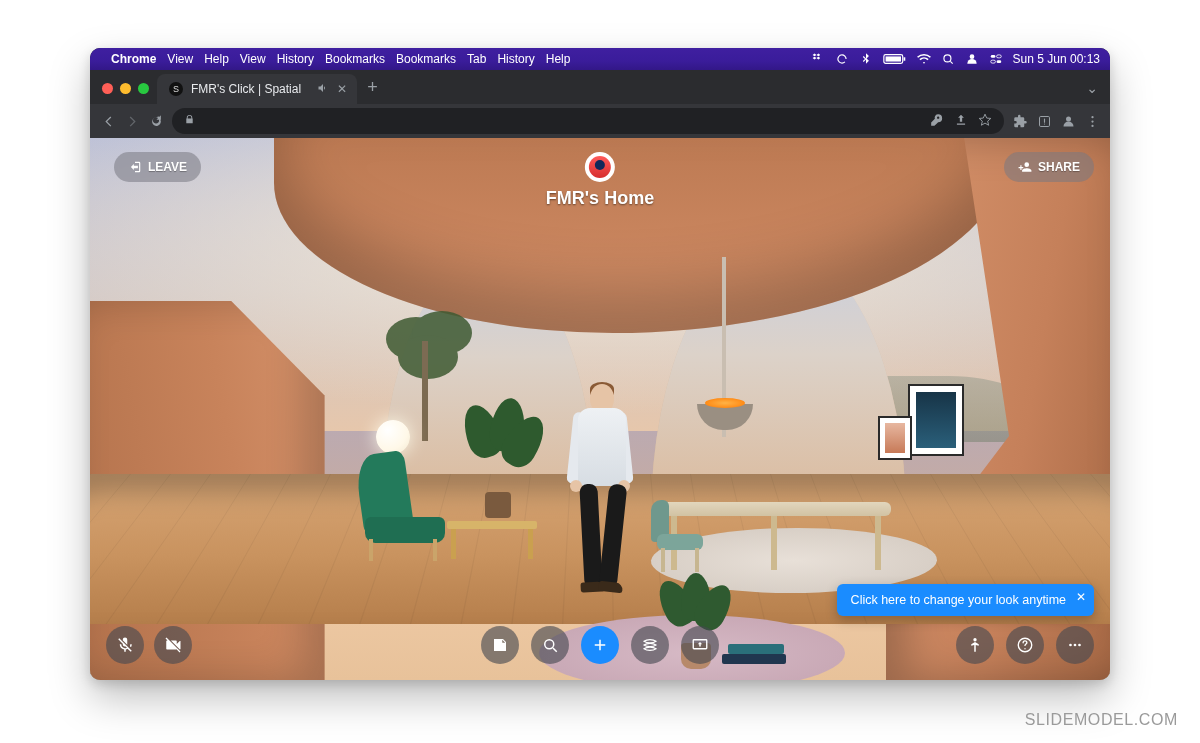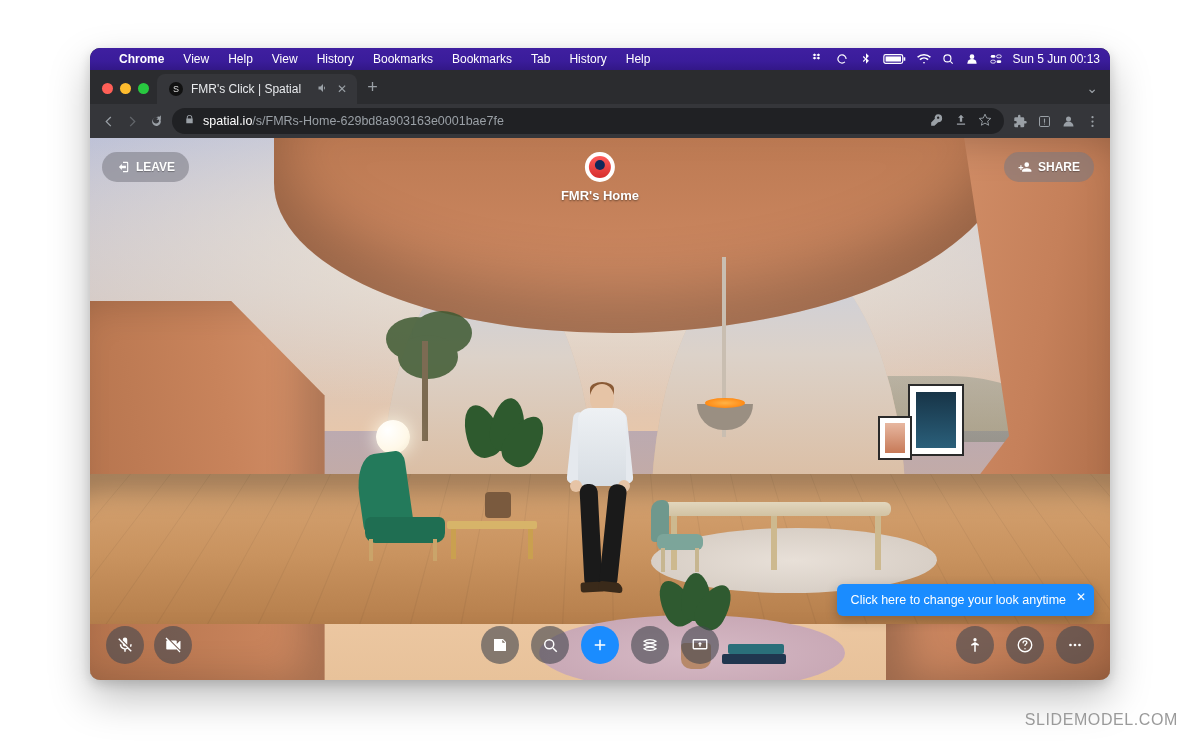--- a/index.html
+++ b/index.html
@@ -27,21 +27,21 @@
   
   .menubar {
     height: 22px;
     background: linear-gradient(#3f1fa0,#3a1c9a 60%,#321787);
     display:flex; align-items:center;
     padding:0 10px;
     color:#fff;
     font-size:12px;
     gap:14px;
   }
-  .menubar .left { display:flex; gap:19px; align-items:center; }
+  .menubar .left { display:flex; gap:11px; align-items:center; }
   .menubar .right { margin-left:auto; display:flex; gap:10px; align-items:center; font-size:12px;}
   .menubar .apple { font-size:13px; }
   .menubar .app { font-weight:700; }
   .menubar .status-ic { width:14px; height:14px; display:inline-flex; align-items:center; justify-content:center;}
   .menubar svg { width:14px; height:14px; fill:#fff; }
 
   
   .tabstrip {
     height:34px;
     background:#2b2c2f;
@@ -240,26 +240,26 @@
   .pill-btn {
     position:absolute;
     display:flex;align-items:center;gap:6px;
     background:rgba(120,120,130,.55);
     backdrop-filter:blur(2px);
     color:#fff;font-size:12px;font-weight:600;
     padding:8px 14px;border-radius:20px;
     cursor:pointer;
     text-shadow:0 1px 1px rgba(0,0,0,.3);
   }
-  .pill-btn.leave{ left:12px; top:14px;align-items:flex-end; }
+  .pill-btn.leave{ left:24px; top:14px;align-items:flex-end; }
   .pill-btn.share{ right:16px; top:14px; }
   .pill-btn svg{width:14px;height:14px;fill:#fff;}
 
   .space-label{position:absolute; top:14px; left:50%; transform:translateX(-50%);
-    display:flex;flex-direction:column;align-items:center;gap:6px;color:#fff;font-size:13px;font-weight:600;
+    display:flex;flex-direction:column;align-items:center;gap:6px;color:#fff;font-size:18px;font-weight:600;
     text-shadow:0 1px 2px rgba(0,0,0,.5);}
   .space-label .avatar-ic{width:30px;height:30px;border-radius:50%;background:#fff;display:flex;align-items:center;justify-content:center;}
   .space-label .avatar-ic .dot{width:22px;height:22px;border-radius:50%;background:linear-gradient(#ff5a5a,#d62e2e);position:relative;}
   .space-label .avatar-ic .dot::after{content:"";position:absolute;left:6px;top:4px;width:10px;height:10px;border-radius:50%;background:#10285a;}
 
   .circ-btn{
     width:38px;height:38px;border-radius:50%;
     background:rgba(70,72,80,.62);
     display:flex;align-items:center;justify-content:center;
     cursor:pointer;
@@ -389,23 +389,20 @@
       </div>
     <div class="nav-ic">
         <svg viewBox="0 0 24 24">
           <path d="M12 5a7 7 0 106.3 4H16a5 5 0 11-1.5-2.5L12 9h7V2l-2.2 2.2A7 7 0 0012 5z"></path>
         </svg>
       </div>
     <div class="omni">
       <span class="lock"><svg viewBox="0 0 24 24">
             <path d="M6 10V8a6 6 0 1112 0v2h1v10H5V10h1zm2 0h8V8a4 4 0 10-8 0v2z"></path>
           </svg></span>
-      <span class="url">
-        <span class="host">spatial.io</span><span class="path">/s/FMRs-Home-629bd8a903163e0001bae7fe</span>
-      </span>
       <span class="rside">
         <span><svg viewBox="0 0 24 24">
               <path d="M14 2a6 6 0 00-5.65 8L2 16.35V22h5.65L14 15.65A6 6 0 1014 2zm2 6a2 2 0 11-2-2 2 2 0 012 2z"></path>
             </svg></span>
         <span><svg viewBox="0 0 24 24">
               <path d="M12 3l5 5h-3v7h-4V8H7l5-5zM5 18h14v2H5z"></path>
             </svg></span>
         <span><svg viewBox="0 0 24 24">
               <path d="M12 17.3L5.8 21l1.6-7L2 9.3l7.1-.6L12 2l2.9 6.7 7.1.6-5.4 4.7 1.6 7z" fill="none" stroke="#9aa0a6" stroke-width="1.6"></path>
             </svg></span>

